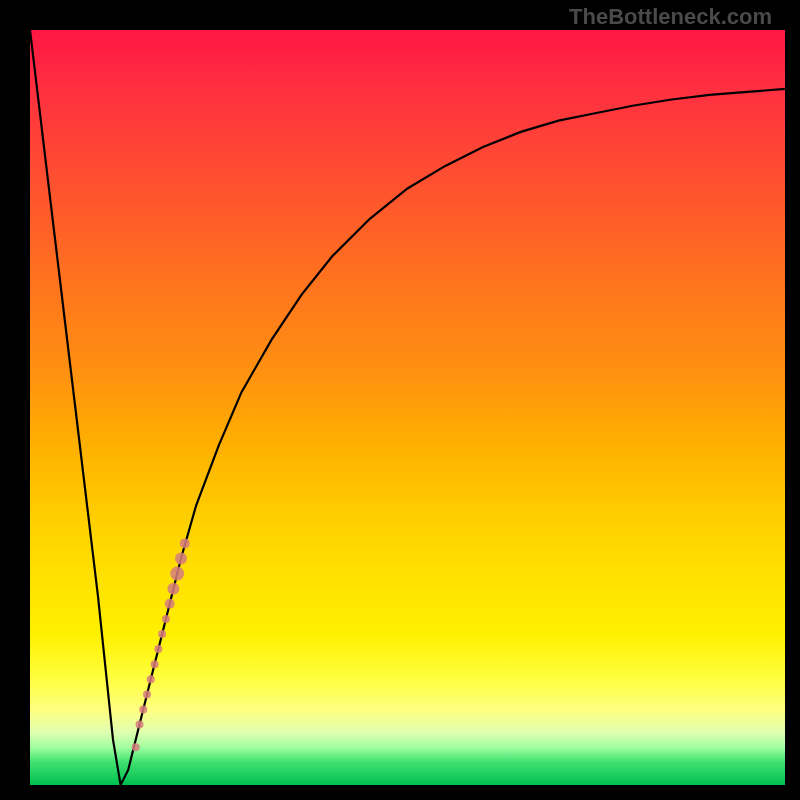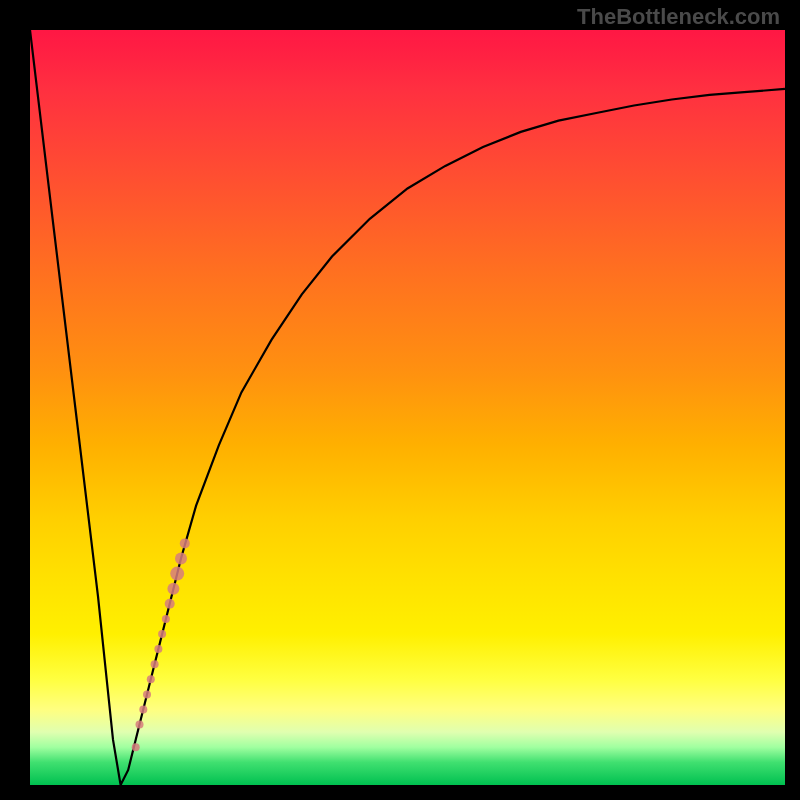--- a/index.html
+++ b/index.html
@@ -7,21 +7,21 @@
     width: 800px;
     height: 800px;
     background: #000;
     position: relative;
     font-family: Arial, sans-serif;
     overflow: hidden;
   }
   .watermark {
     position: absolute;
     top: 4px;
-    right: 20px;
+    right: 28px;
     color: #4a4a4a;
     font-size: 22px;
     font-weight: bold;
     z-index: 10;
   }
   .plot-area {
     position: absolute;
     left: 30px;
     top: 30px;
     width: 755px;

